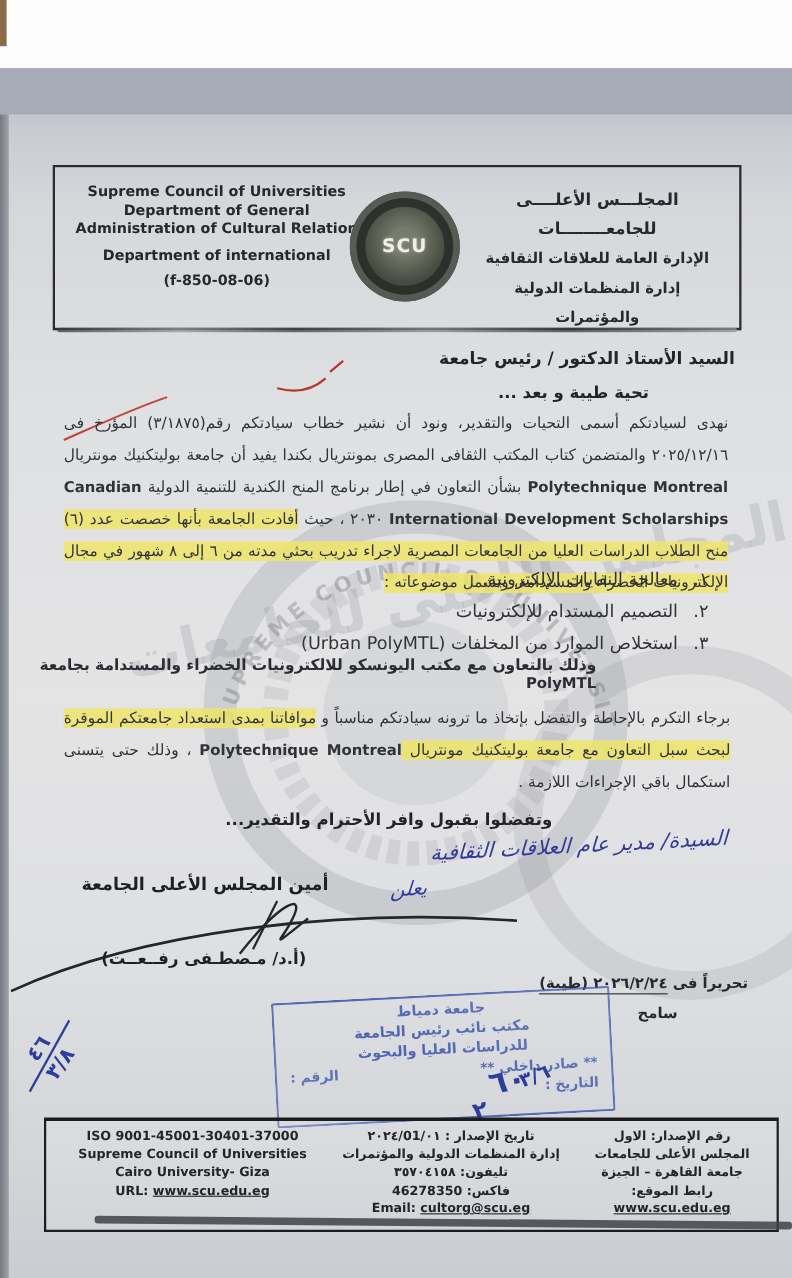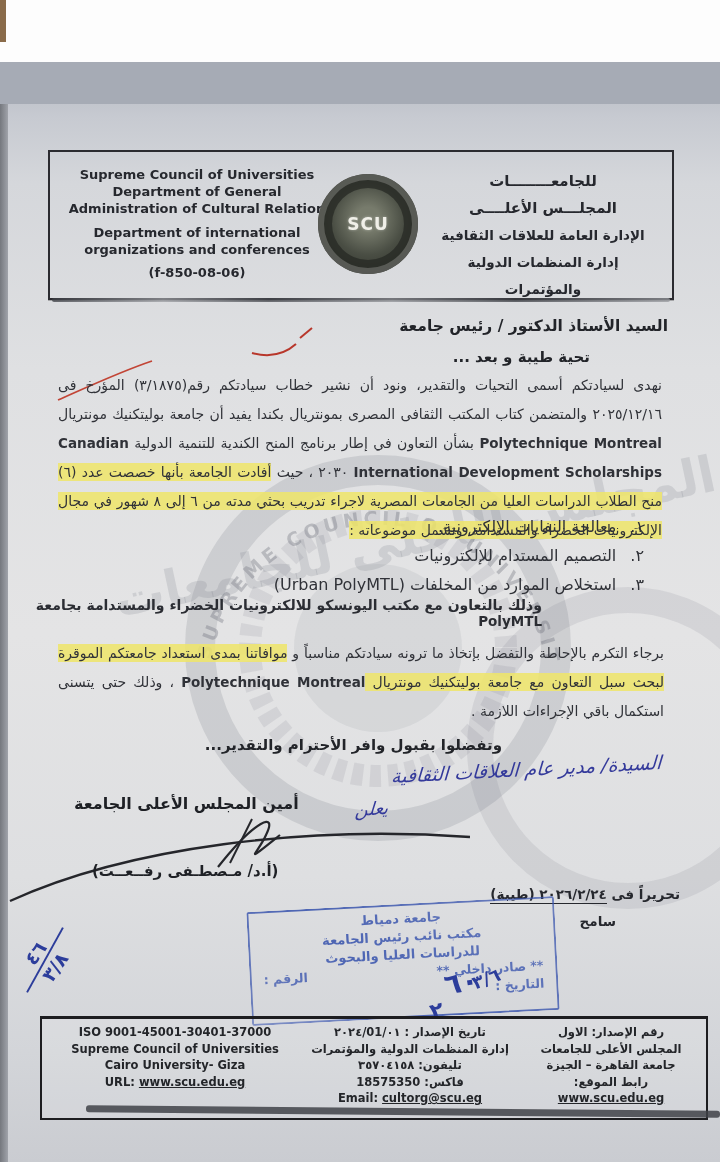--- a/index.html
+++ b/index.html
@@ -102,29 +102,28 @@
     <path d="M 300 338 l 12 -10" stroke="#b8372b" stroke-width="2" fill="none"></path>
     <path d="M 58 400 C 92 385, 122 371, 152 361" stroke="#c24536" stroke-width="1.8" fill="none"></path>
   </svg>
 
   <div class="abs header-box" style="left:48px;top:150px;width:622px;height:146px;">
     <div class="eng-block">
       <div>Supreme Council of Universities</div>
       <div>Department of General</div>
       <div>Administration of Cultural Relation</div>
       <div class="eng-gap">Department of international</div>
-      <div>organizations and conferences</div>
       <div class="form-code">(f-850-08-06)</div>
     </div>
     <div class="logo">
       <span class="logo-inner">SCU</span>
     </div>
     <div class="ar-block ar">
+      <div>المجلـــس الأعلــــى</div>
       <div>للجامعــــــــات</div>
-      <div>المجلـــس الأعلــــى</div>
       <div class="small">الإدارة العامة للعلاقات الثقافية</div>
       <div class="small">إدارة المنظمات الدولية والمؤتمرات</div>
     </div>
   </div>
   <div class="abs artifact" style="left:52px;top:298px;width:618px;height:4px;"></div>
 
   <div class="abs ar salutation" style="right:52px;top:317px;">السيد الأستاذ الدكتور / رئيس جامعة</div>
   <div class="abs ar greeting" style="right:130px;top:348px;">تحية طيبة و بعد ...</div>
 
   <div class="abs ar para" style="left:58px;top:371px;width:604px;">
@@ -191,21 +190,21 @@
       <div>Supreme Council of Universities</div>
       <div>Cairo University- Giza</div>
       <div>
         <span>URL: </span><span class="flink">www.scu.edu.eg</span>
       </div>
     </div>
     <div class="fcol c-mid ar">
       <div>تاريخ الإصدار : ٢٠٢٤/01/٠١</div>
       <div>إدارة المنظمات الدولية والمؤتمرات</div>
       <div>تليفون: ٣٥٧٠٤١٥٨</div>
-      <div>فاكس: 18575350</div>
+      <div>فاكس: 46278350</div>
       <div>
         <span class="en" style="font-size:11.5px">Email: </span><span class="flink en" style="font-size:11.5px">cultorg@scu.eg</span>
       </div>
     </div>
     <div class="fcol c-right ar">
       <div>رقم الإصدار: الاول</div>
       <div>المجلس الأعلى للجامعات</div>
       <div>جامعة القاهرة – الجيزة</div>
       <div>
         <span>رابط الموقع: </span><span class="flink en" style="font-size:11.5px">www.scu.edu.eg</span>

